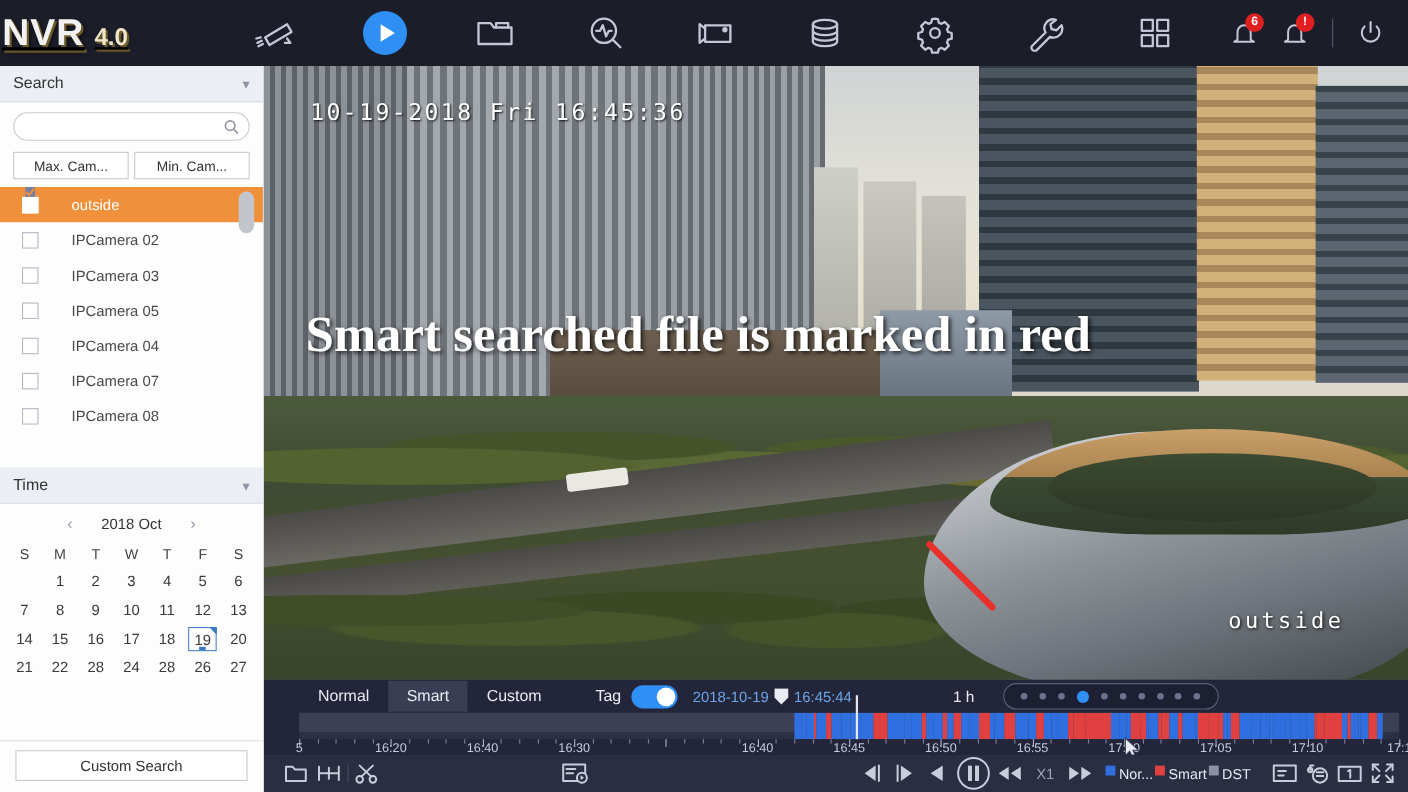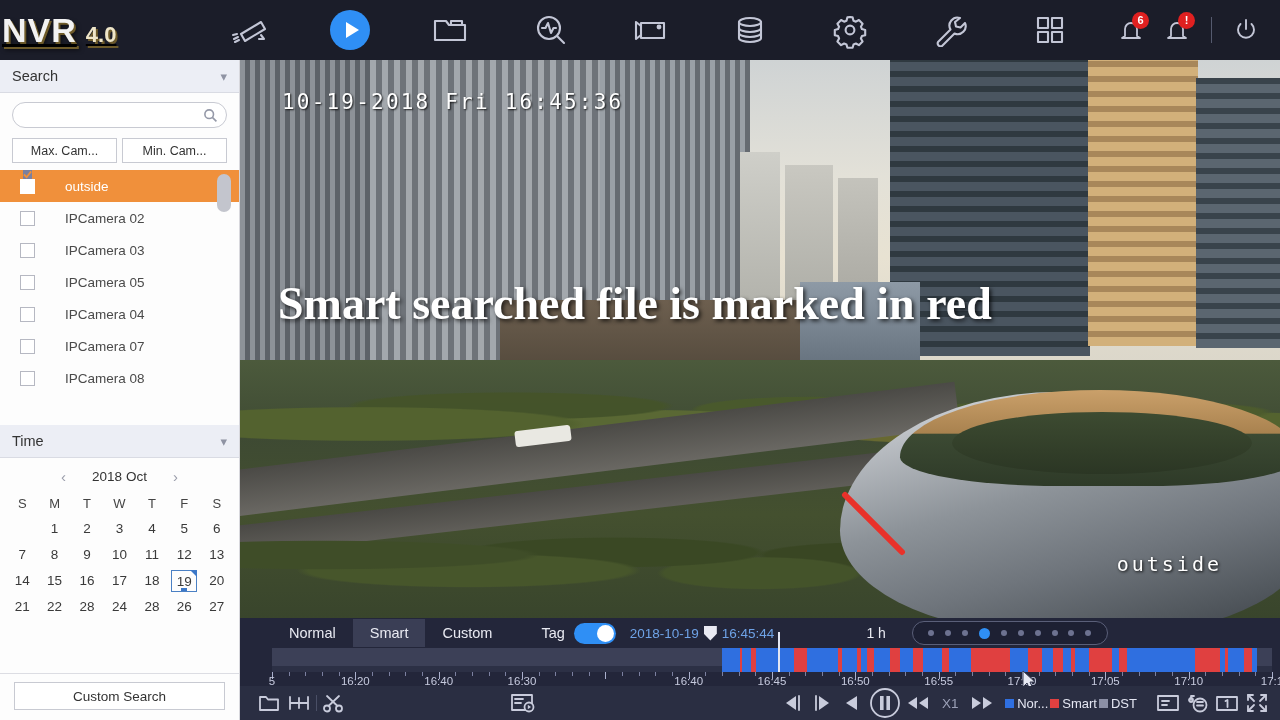--- a/index.html
+++ b/index.html
@@ -297,21 +297,21 @@
     background: #2a2e42; display: flex; align-items: center;
   }
   .cicon { width: 38px; height: 34px; display:flex; align-items:center;
            justify-content:center; cursor: pointer; }
   .cicon .stroke { fill:none; stroke:#c9ccdc; stroke-width:1.8;
                    stroke-linecap:round; stroke-linejoin:round; }
   .cicon .fillw { fill:#c9ccdc; }
   .sep { width:1px; height:16px; background:#4a4f66; margin:0 2px; }
   .spd { font-size: 13.5px; color: #9ca1b8; margin: 0 9px; cursor:pointer; }
   .legend { display:flex; align-items:center; gap:2px; margin-left:8px; }
-  .lgitem { display:flex; align-items:center; gap:3px; font-size:13px; color:#e4e6f2; }
+  .lgitem { display:flex; gap:3px; font-size:13px; color:#e4e6f2; }
   .sw { width:9px; height:9px; display:inline-block; }
 </style>
 </head>
 <body>
 
 <div id="app">
 
   <div class="topbar">
     <div class="logo">
       <span class="logo-main">NVR</span>

